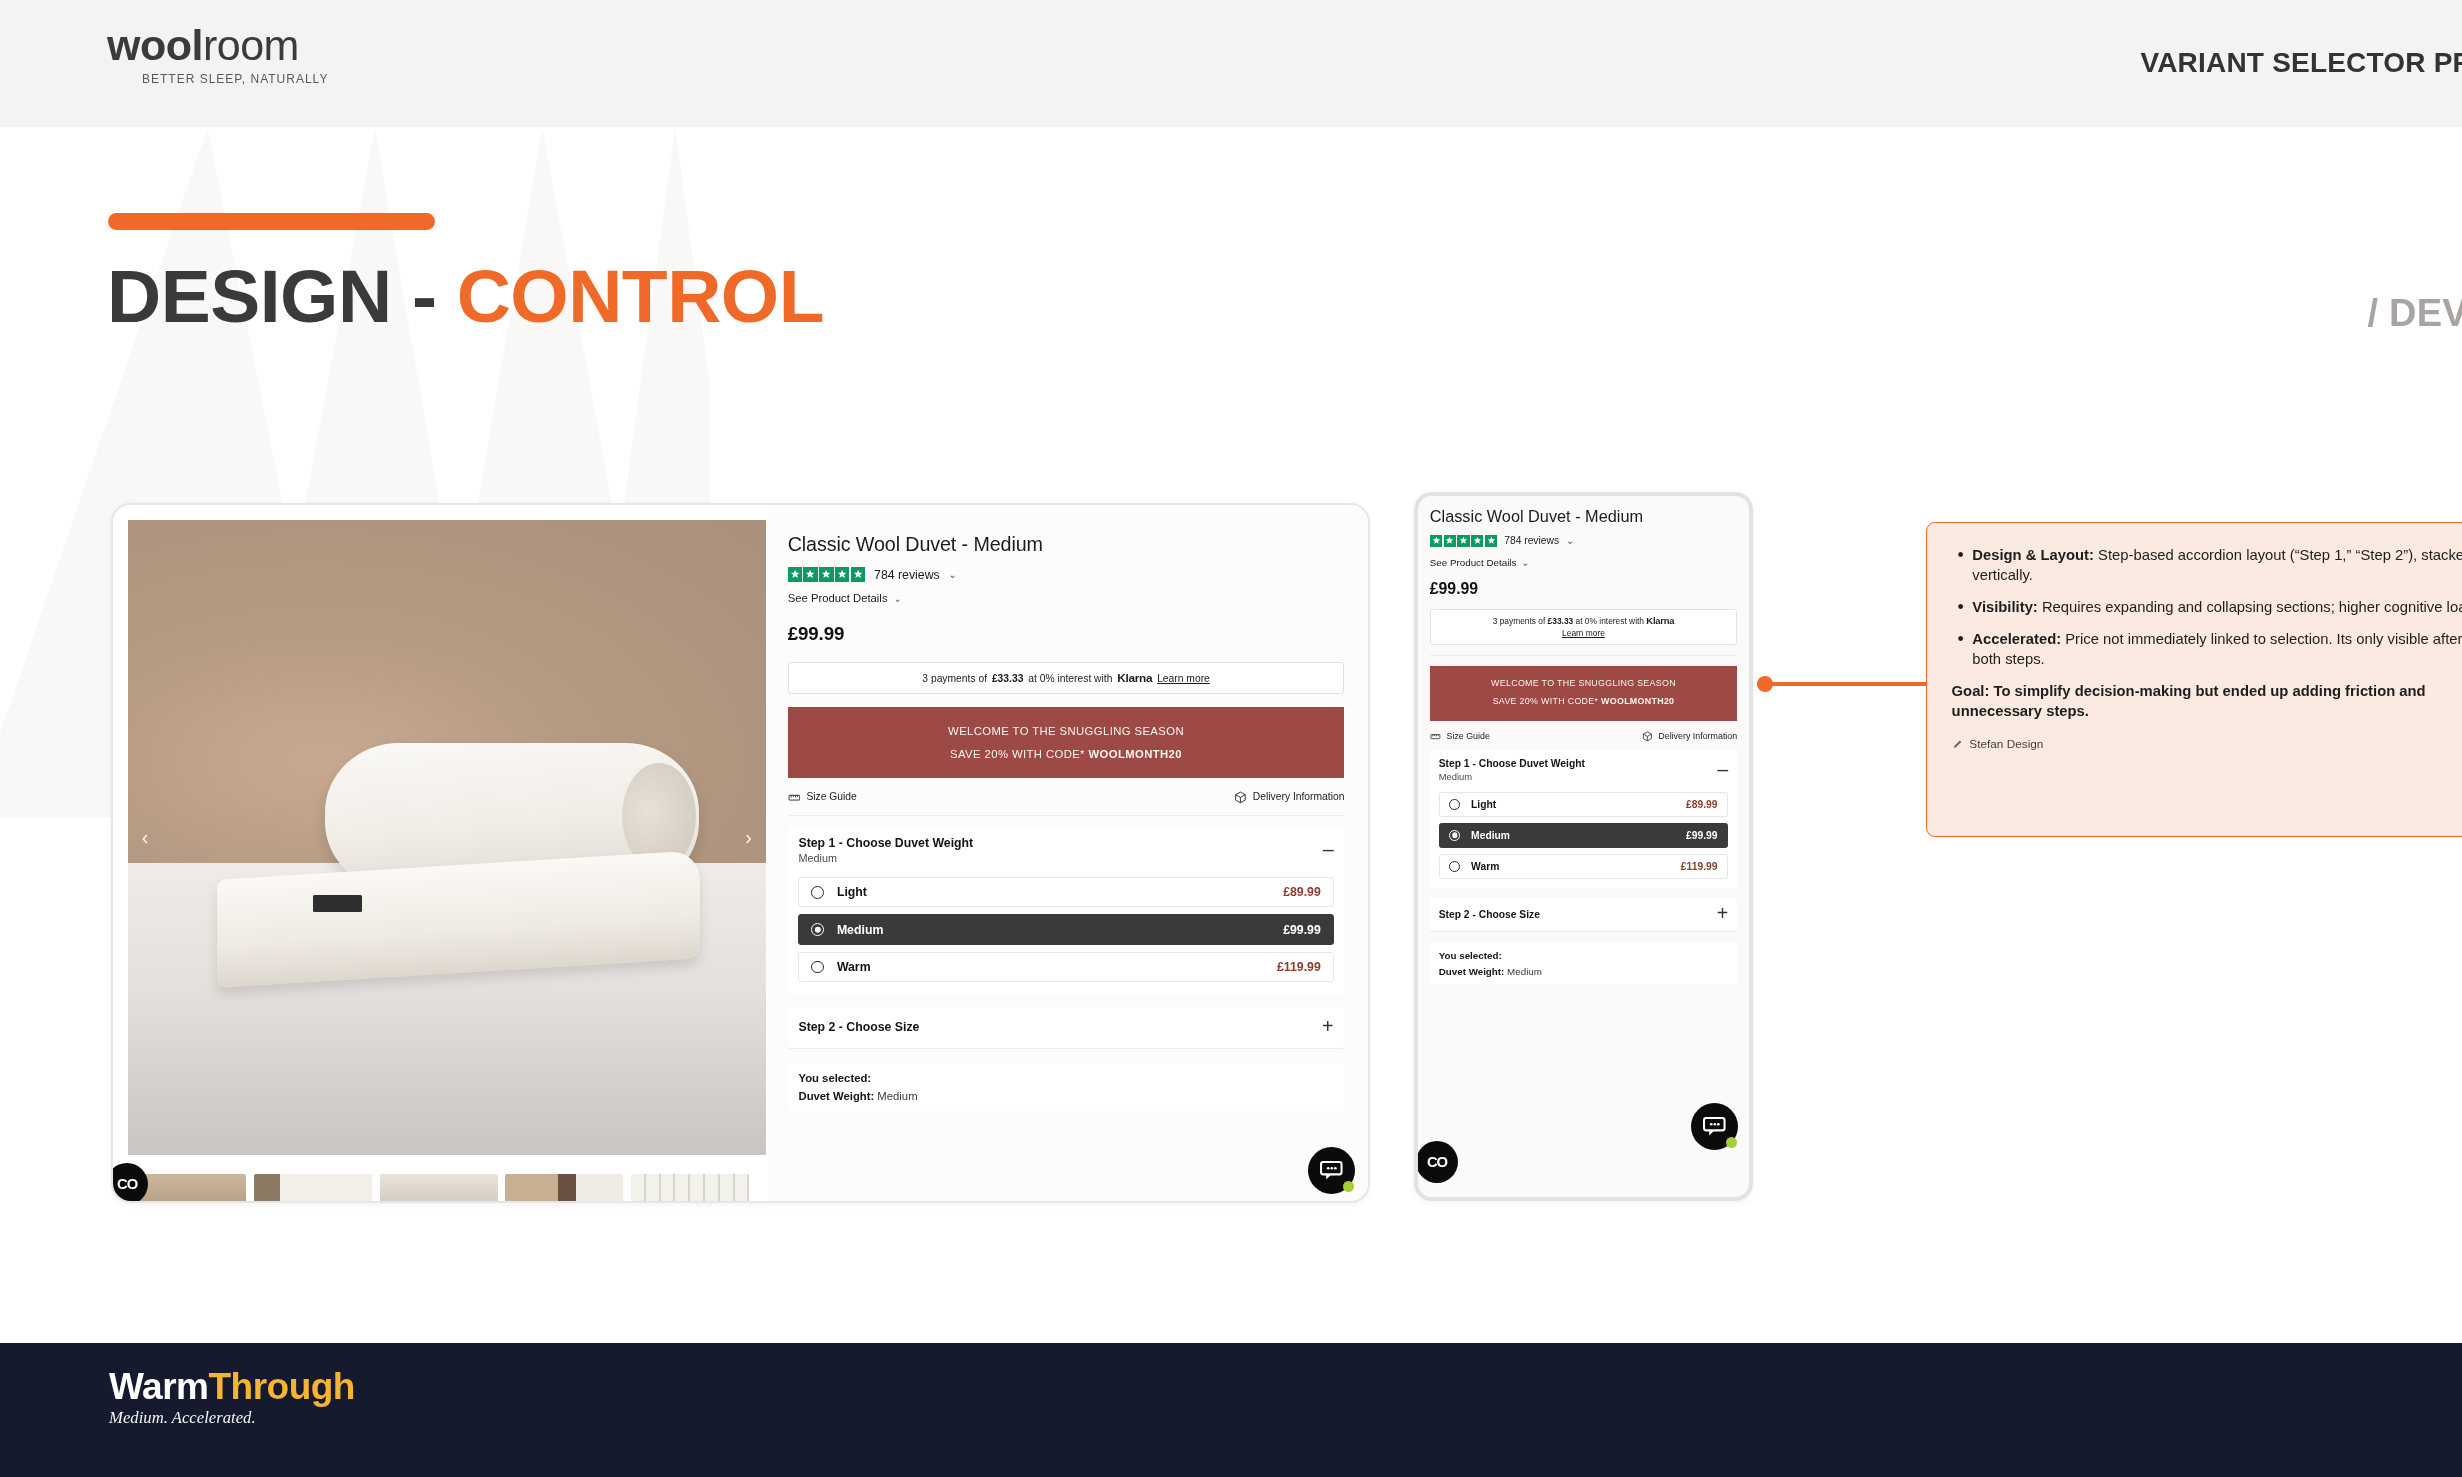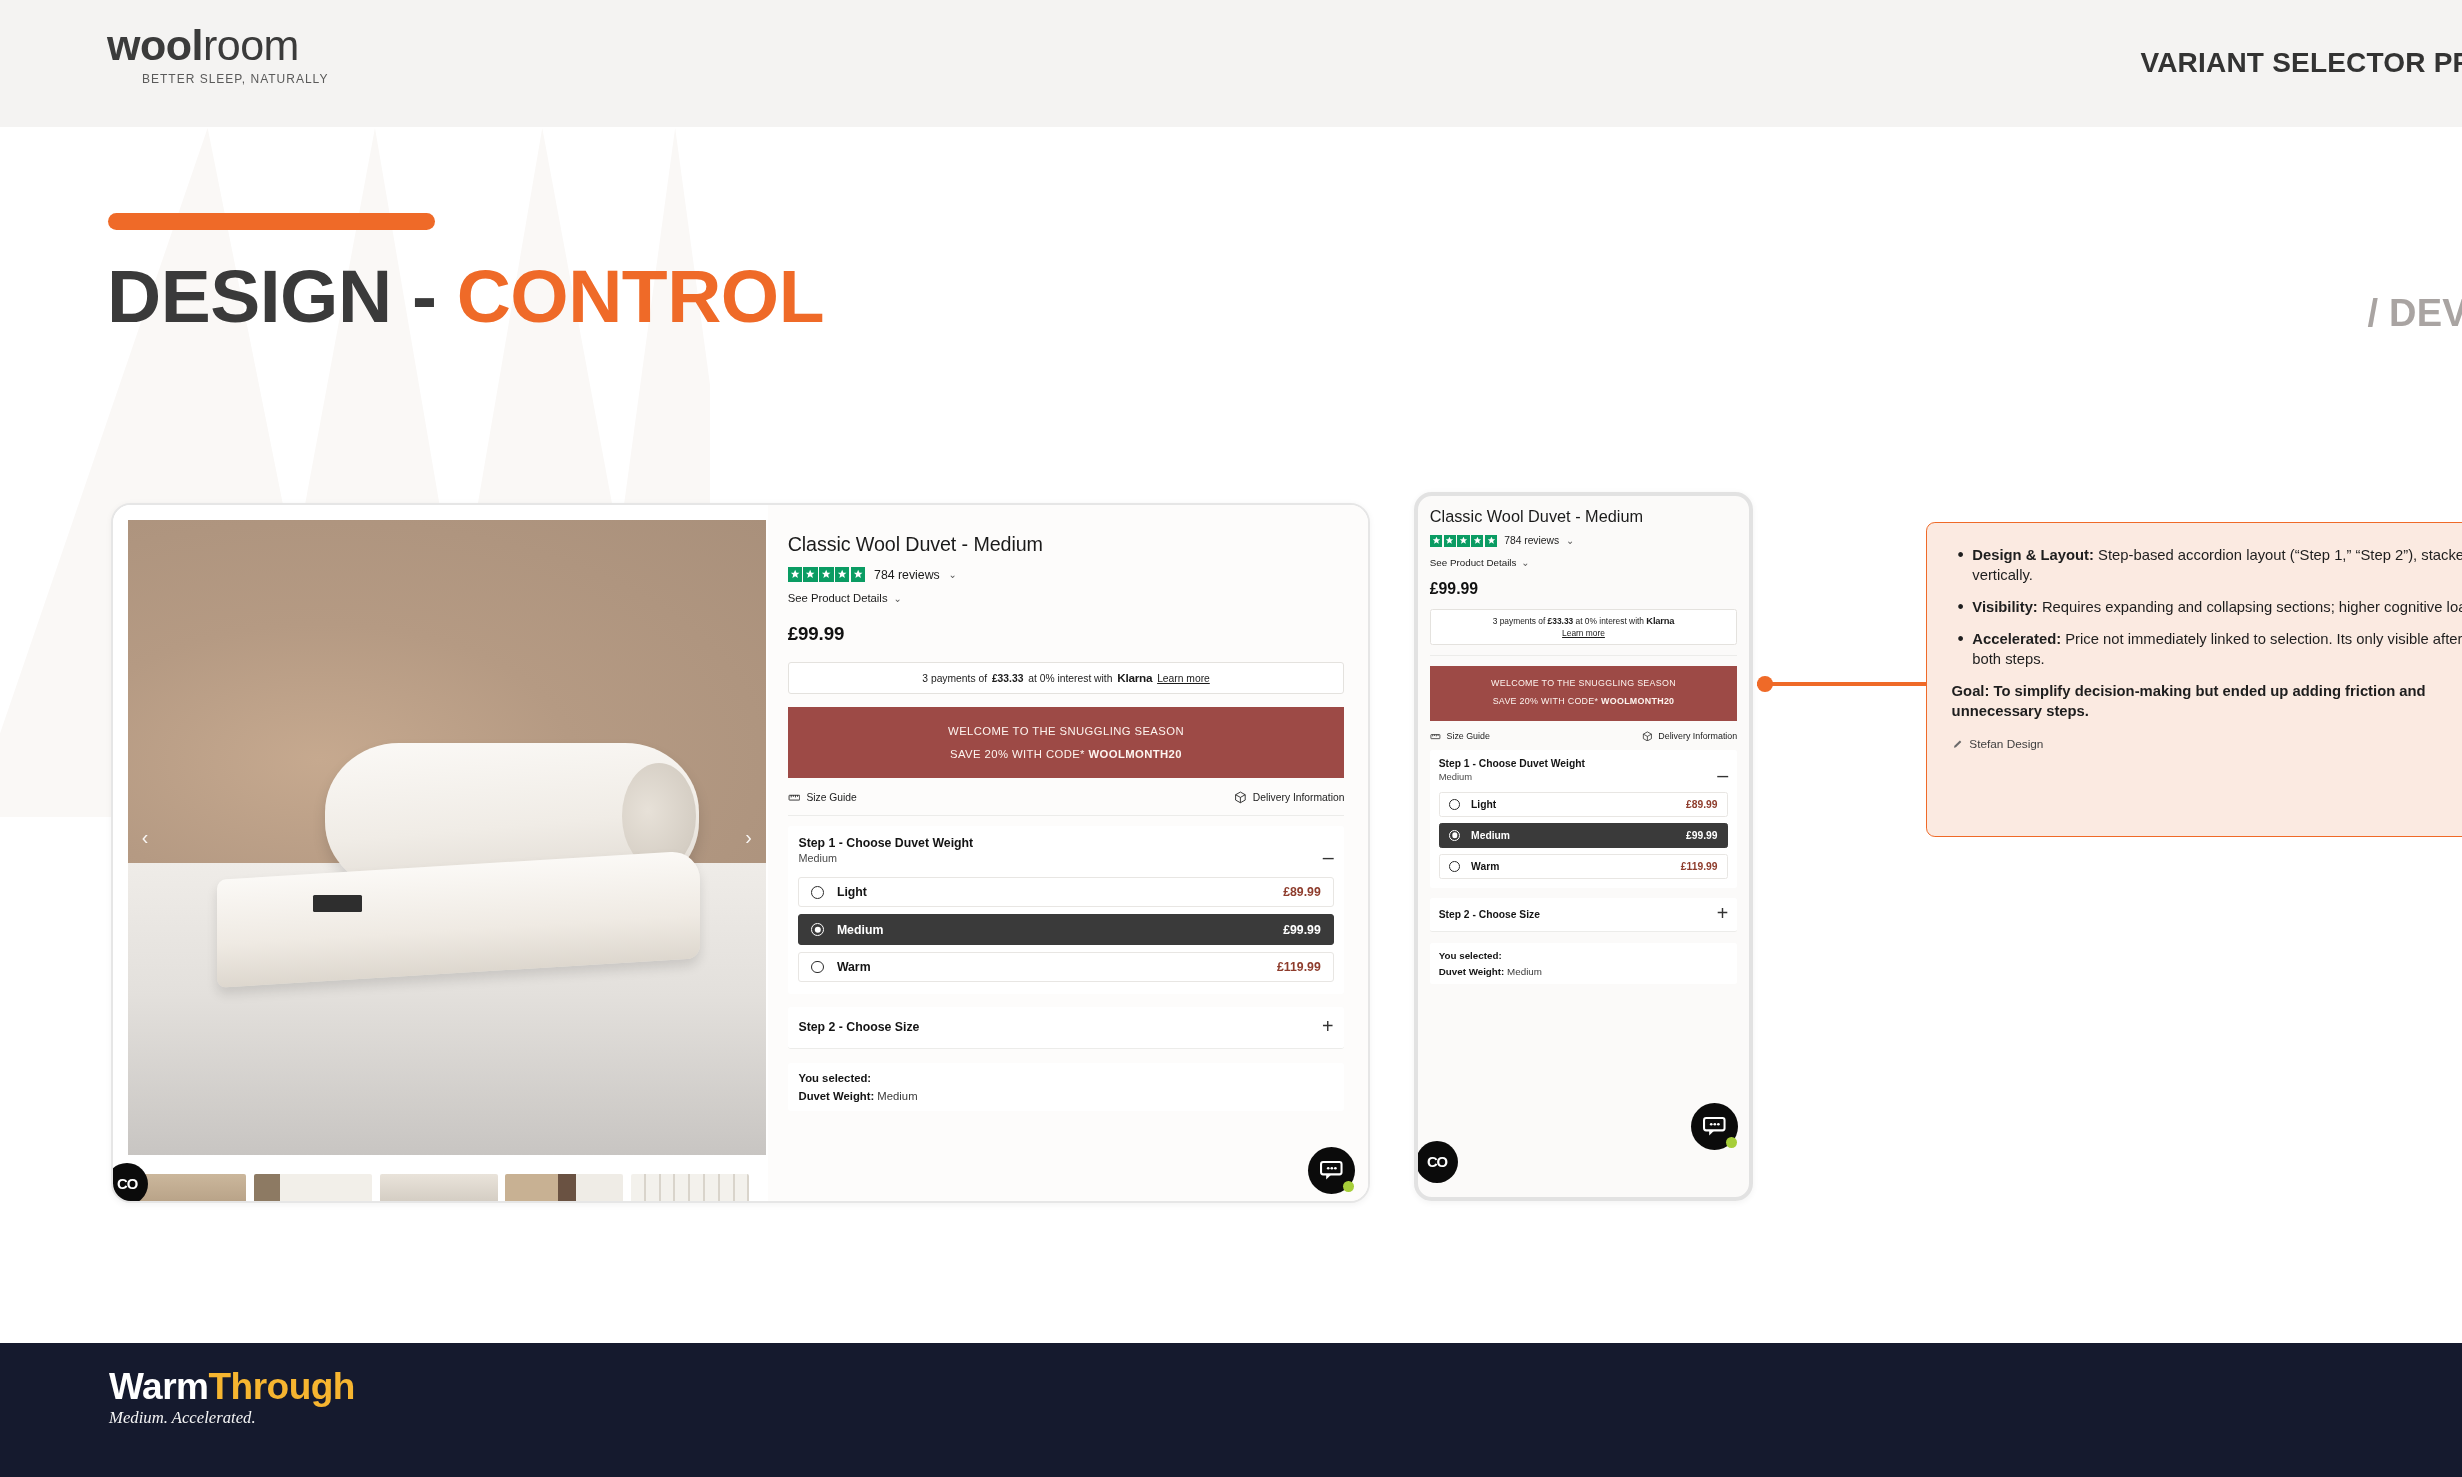--- a/index.html
+++ b/index.html
@@ -143,25 +143,25 @@
     height: 71px; display: flex; flex-direction: column;
     align-items: center; justify-content: center; gap: 10.8px;
     font-size: 11.3px; letter-spacing: 0.4px;
   }
   .promo b { font-weight: 700; }
   .meta-row {
     margin-top: 12.8px; display: flex; justify-content: space-between;
     align-items: center; font-size: 10.3px; color: #1b1b1b;
     padding-bottom: 10.8px; border-bottom: 1px solid #ececea;
   }
-  .meta-item { display: flex; align-items: center; gap: 5.9px; cursor: pointer; }
+  .meta-item { display: flex; align-items: flex-start; gap: 5.9px; cursor: pointer; }
   .meta-item svg { width: 12.8px; height: 12.8px; fill: none; stroke: #1b1b1b; stroke-width: 1.6; }
 
   .step-card { margin-top: 10.8px; background:#ffffff; border-radius: 3px; padding: 9.8px 10.8px 11.8px 10.8px; }
-  .step-head { display: flex; justify-content: space-between; align-items: flex-end; }
+  .step-head { display: flex; justify-content: space-between; align-items: center; }
   .step-title { font-size: 12.3px; font-weight: 700; color: #141414; }
   .step-sub { font-size: 10.8px; color: #4a4a4a; margin-top: 2px; }
   .step-toggle { font-size: 19.7px; color: #333; line-height: .6; cursor: pointer; }
   .opt-list { margin-top: 12.8px; display: flex; flex-direction: column; gap: 6.9px; }
   .opt {
     height: 30.5px; border: 1px solid #e8e6e3; border-radius: 3px;
     display: flex; align-items: center; padding: 0 11.8px; cursor: pointer; background:#fff;
   }
   .opt.selected { background: #3a3a3a; border-color: #3a3a3a; }
   .radio { width: 12.8px; height: 12.8px; border: 1.2px solid #2b2b2b; border-radius: 50%; flex: none; }

